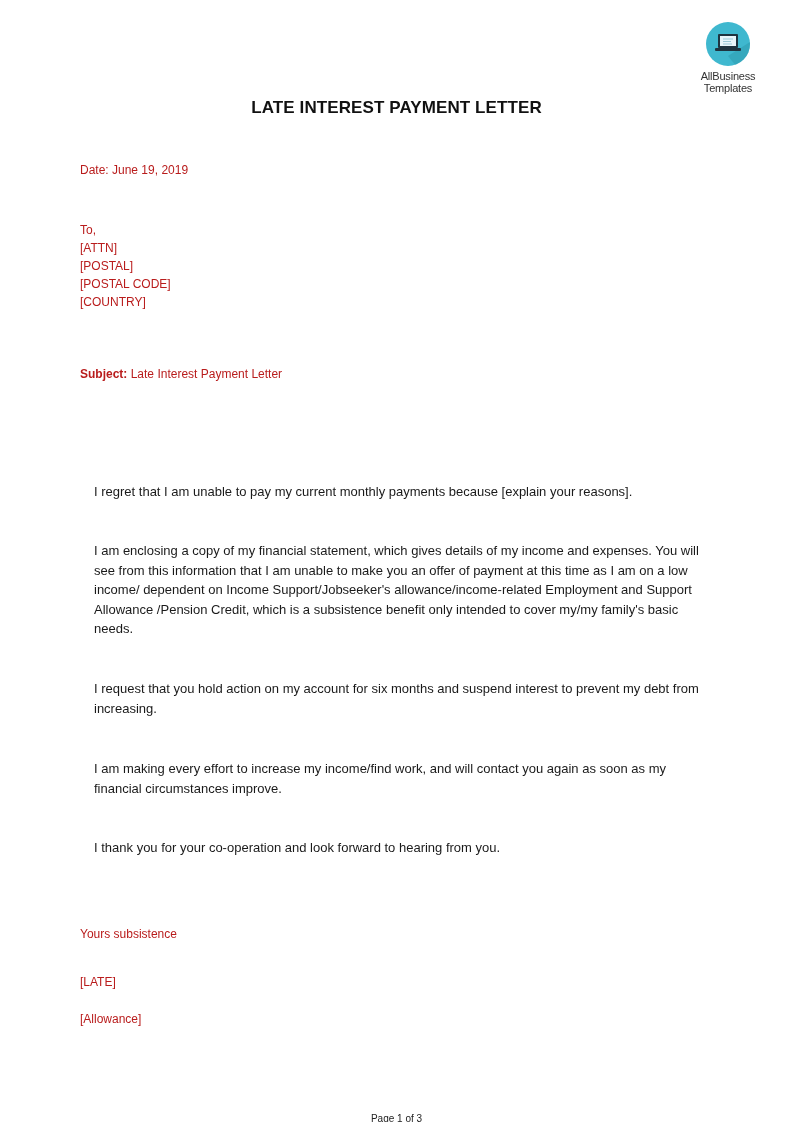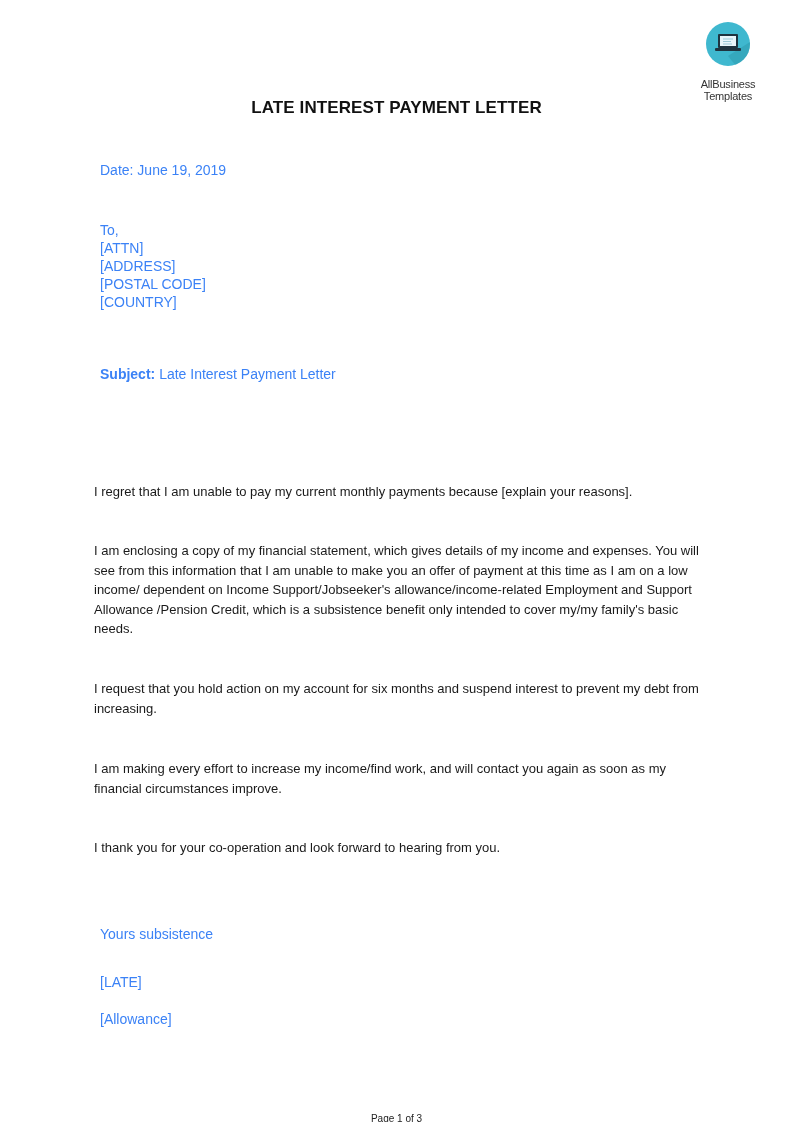--- a/index.html
+++ b/index.html
@@ -3,24 +3,24 @@
 <meta charset="utf-8">
 <style>
   html, body { margin: 0; padding: 0; background: #ffffff; }
   body { width: 793px; height: 1122px; position: relative; overflow: hidden;
          font-family: "Liberation Sans", sans-serif; color: #1a1a1a; }
   .page { position: absolute; left: 0; top: 0; width: 793px; height: 1122px; background: #fff; }
   .logo { position: absolute; left: 688px; top: 22px; width: 80px; text-align: center; }
   .logo-circle { width: 44px; height: 44px; border-radius: 50%; background: #3fb8cf;
                  margin: 0 auto; position: relative; overflow: hidden; }
   .logo-circle svg { position: absolute; left: 0; top: 0; }
-  .logo-text { font-size: 11px; line-height: 12px; color: #333; margin-top: 12px; letter-spacing: -0.2px; }
+  .logo-text { font-size: 11px; line-height: 12px; color: #333; margin-top: 4px; letter-spacing: -0.2px; }
   .title { position: absolute; left: 0; width: 793px; top: 98px; text-align: center;
            font-size: 17px; font-weight: bold; color: #111; letter-spacing: 0.1px; }
-  .txt { position: absolute; left: 100px; font-size: 14px; line-height: 18px; color: #3b82f6; white-space: nowrap; }
+  .txt { position: absolute; left: 80px; font-size: 12px; line-height: 18px; color: #b91c1c; white-space: nowrap; }
   .para { position: absolute; left: 94px; width: 610px; font-size: 13px; line-height: 19.5px; color: #1a1a1a; }
   .footer { position: absolute; left: 0; width: 793px; top: 1113px; text-align: center; font-size: 10px; color: #222; }
   b { font-weight: bold; }
 </style>
 </head>
 <body>
 
 <div class="page">
 
   <div class="logo">
@@ -40,21 +40,21 @@
       <div>Templates</div>
     </div>
   </div>
 
   <div class="title">LATE INTEREST PAYMENT  LETTER</div>
 
   <div class="txt" style="top:161px">Date: June 19, 2019</div>
 
   <div class="txt" style="top:221px">To,</div>
   <div class="txt" style="top:239px">[ATTN]</div>
-  <div class="txt" style="top:257px">[ADDRESS]</div>
+  <div class="txt" style="top:257px">[POSTAL]</div>
   <div class="txt" style="top:275px">[POSTAL CODE]</div>
   <div class="txt" style="top:293px">[COUNTRY]</div>
 
   <div class="txt" style="top:365px">
     <b>Subject:</b>
     <span>Late Interest Payment Letter</span>
   </div>
 
 
   <div class="para" style="top:482px">I regret that I am unable to pay my current monthly payments because [explain your reasons].</div>

